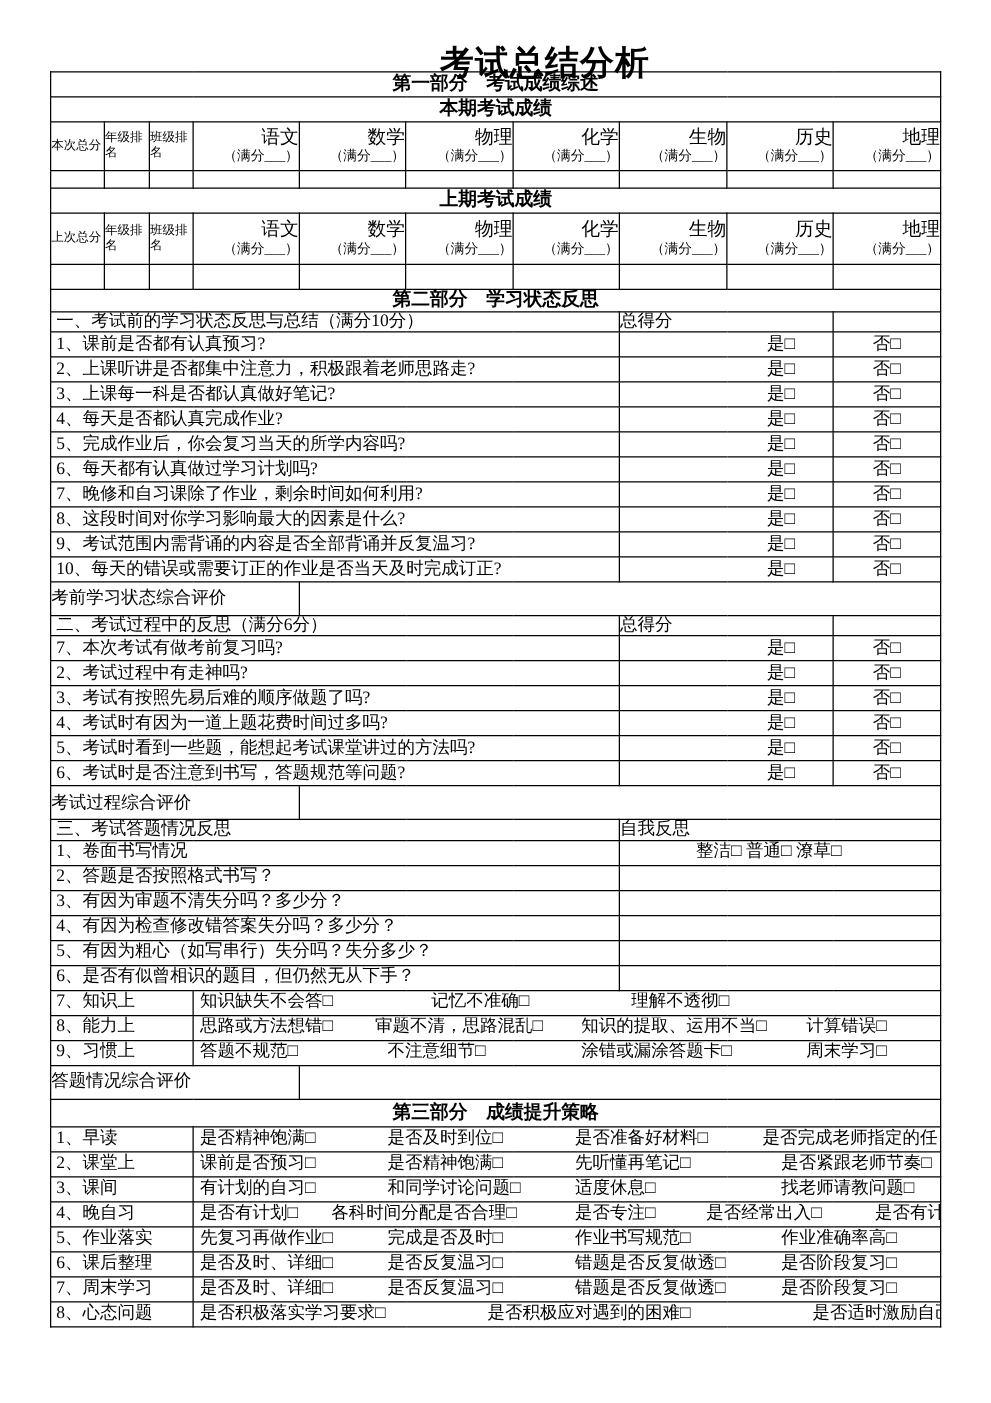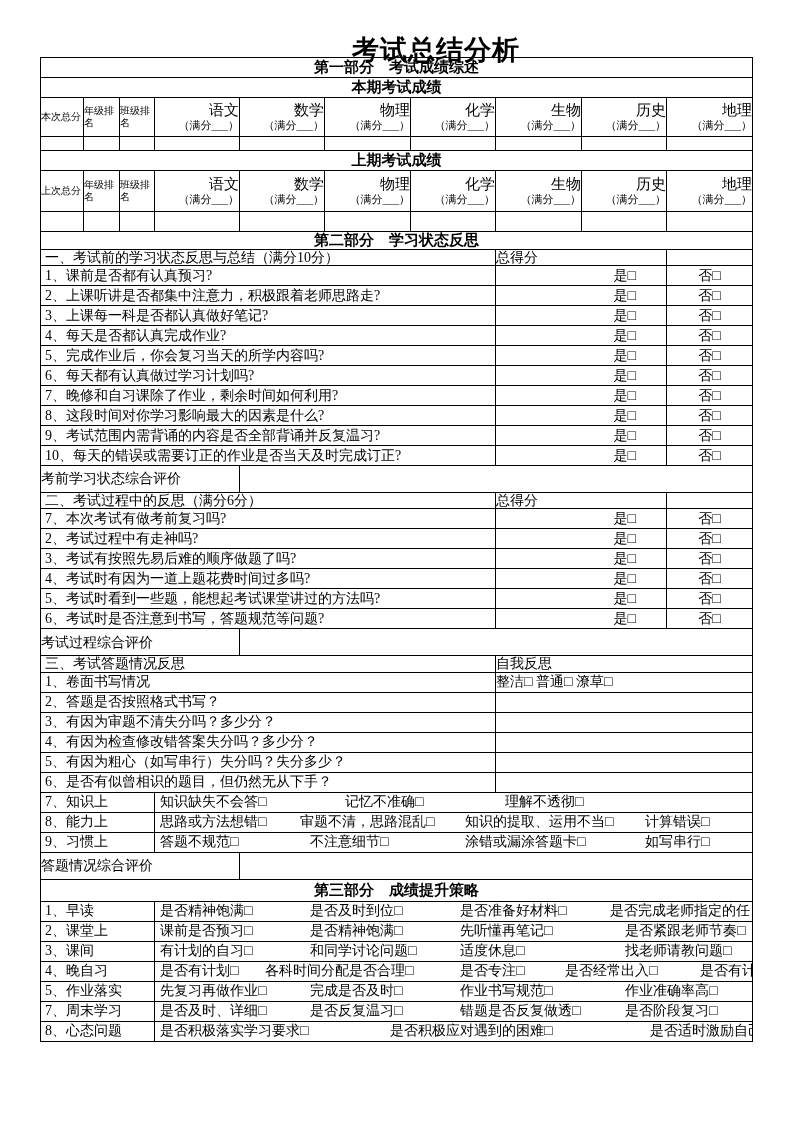--- a/index.html
+++ b/index.html
@@ -22,21 +22,21 @@
     border:1px solid #000;padding:0;font-size:14px;line-height:1.1;
     vertical-align:middle;overflow:hidden;white-space:nowrap;
   }
   tr.h20{height:20px}tr.h21{height:14px}tr.h22{height:22px}
   tr.h27{height:27px}tr.h39{height:39px}tr.h41{height:41px}
   .hd{font-size:15px;font-weight:bold;text-align:center}
   .c{text-align:left}
   .q{padding-left:4px}
   .yes{text-align:right;padding-right:30px}
   .no{text-align:center}
-  .ref{text-align:left;padding-right:18px}
+  .ref{text-align:center;padding-right:18px}
   .wrap{white-space:normal;font-size:10px;line-height:1.25;text-align:left}
   .sub{text-align:right}
   .sub .nm{font-size:15px;line-height:1.2}
   .sub .fs{font-size:11px;line-height:1.2}
   .opts{display:flex;align-items:flex-start;padding-left:5px;overflow:hidden;white-space:nowrap}
   .opts span{flex:0 0 auto;display:inline-block}
   .w105{width:105px}.w135{width:135px}.w140{width:140px}.w150{width:150px}
   .w155{width:155px}.w160{width:160px}.w165{width:165px}.w180{width:180px}
   .w185{width:185px}.w195{width:195px}.w230{width:230px}.w260{width:260px}
 </style>
@@ -313,21 +313,21 @@
     </div>
         </td>
   </tr>
   <tr class="h20">
     <td colspan="3" class="q">9、习惯上</td>
     <td colspan="7">
           <div class="opts">
       <span class="w150">答题不规范□</span>
       <span class="w155">不注意细节□</span>
       <span class="w180">涂错或漏涂答题卡□</span>
-      <span>如写串行□</span>
+      <span>周末学习□</span>
     </div>
         </td>
   </tr>
   <tr class="h27">
     <td colspan="4" class="c">答题情况综合评价</td>
     <td colspan="6"></td>
   </tr>
 
   <tr class="h22">
     <td colspan="10" class="hd">第三部分　成绩提升策略</td>
@@ -382,31 +382,42 @@
     <td colspan="7">
           <div class="opts">
       <span class="w150">先复习再做作业□</span>
       <span class="w150">完成是否及时□</span>
       <span class="w165">作业书写规范□</span>
       <span>作业准确率高□</span>
     </div>
         </td>
   </tr>
   <tr class="h20">
-    <td colspan="3" class="q">7、周末学习</td>
+    <td colspan="3" class="q">6、课后整理</td>
     <td colspan="7">
           <div class="opts">
       <span class="w150">是否及时、详细□</span>
       <span class="w150">是否反复温习□</span>
       <span class="w165">错题是否反复做透□</span>
       <span>是否阶段复习□</span>
     </div>
         </td>
   </tr>
   <tr class="h20">
+    <td colspan="3" class="q">7、周末学习</td>
+    <td colspan="7">
+          <div class="opts">
+      <span class="w150">是否及时、详细□</span>
+      <span class="w150">是否反复温习□</span>
+      <span class="w165">错题是否反复做透□</span>
+      <span>是否阶段复习□</span>
+    </div>
+        </td>
+  </tr>
+  <tr class="h20">
     <td colspan="3" class="q">8、心态问题</td>
     <td colspan="7">
           <div class="opts">
       <span class="w230">是否积极落实学习要求□</span>
       <span class="w260">是否积极应对遇到的困难□</span>
       <span>是否适时激励自己□</span>
     </div>
         </td>
   </tr>
 </tbody>

